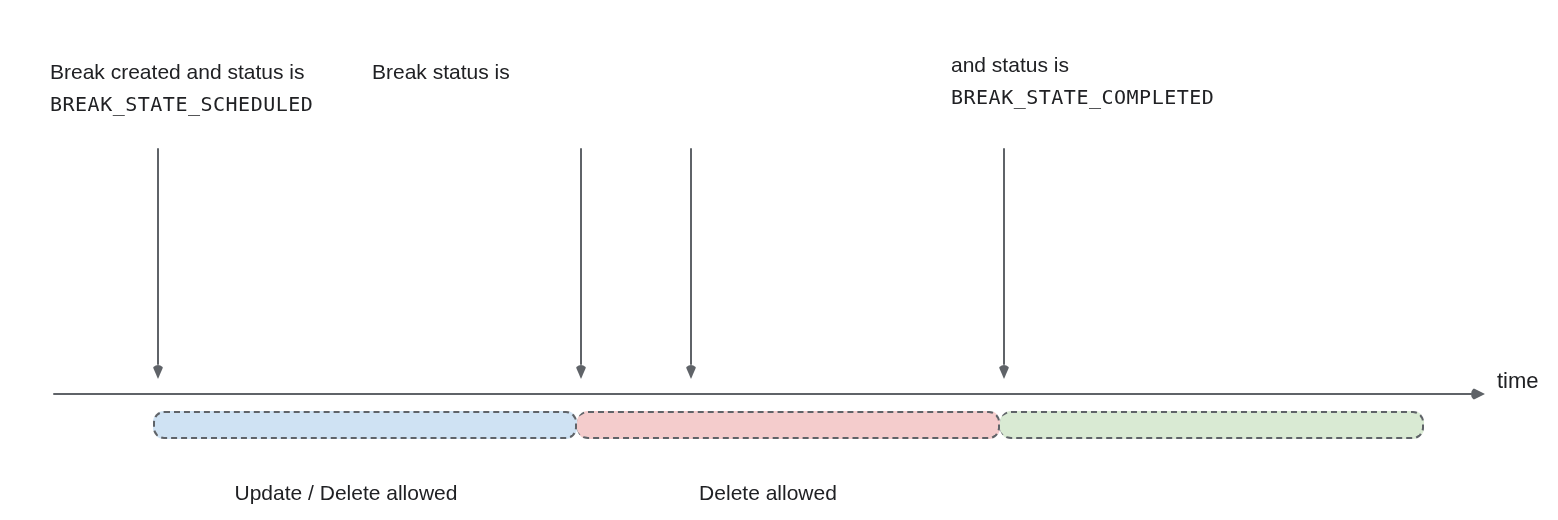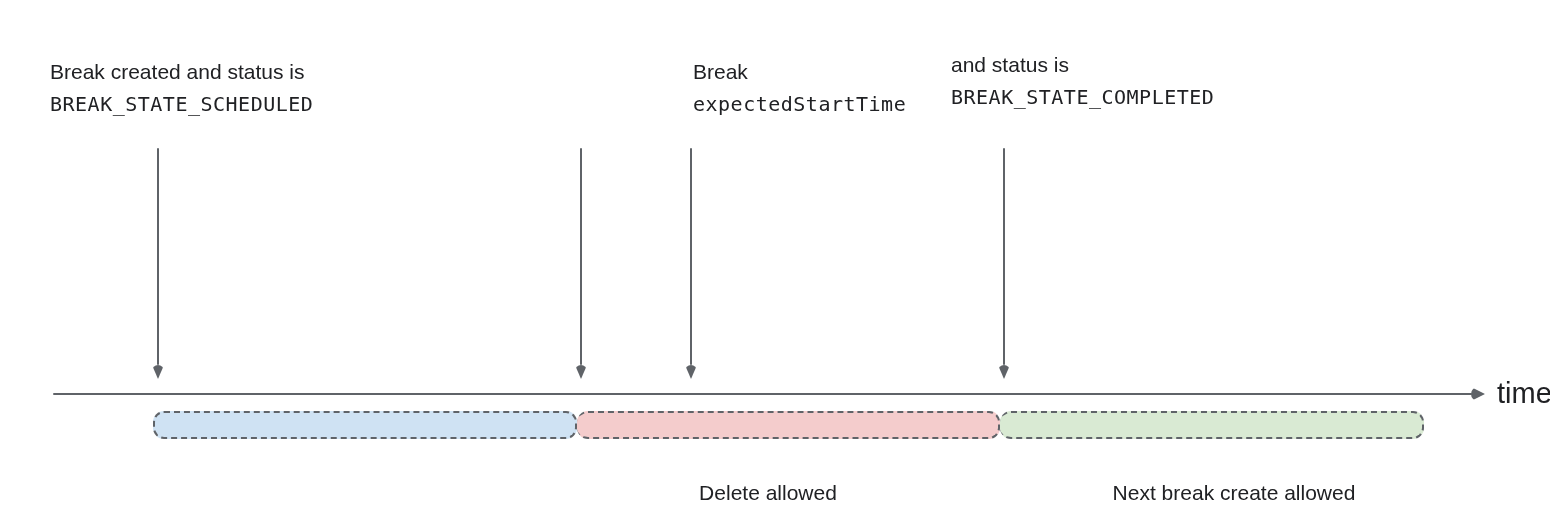--- a/index.html
+++ b/index.html
@@ -68,22 +68,22 @@
     top: 371px;
     width: 0;
     height: 0;
     border-top: 7px solid transparent;
     border-bottom: 7px solid transparent;
     border-left: 14px solid var(--axis);
   }
   .time-label {
     position: absolute;
     left: 1481px;
-    top: 363px;
-    font-size: 29px;
+    top: 351px;
+    font-size: 22px;
     line-height: 28px;
     text-align: center;
   }
   
   .segment {
     position: absolute;
     top: 395px;
     height: 28px;
     border: 2px dashed var(--axis);
   }
@@ -101,26 +101,23 @@
 <body>
 
 <div class="canvas">
 
   <div class="annotation" style="left:30px; top:38px">
     <div class="sans">Break created and status is</div>
     <div class="mono">BREAK_STATE_SCHEDULED</div>
   </div>
 
   <div class="annotation" style="left:352px; top:38px">
+    <div class="sans">Break status is</div>
   </div>
 
-  <div class="annotation" style="left:673px; top:38px">
-    <div class="sans">Break</div>
-    <div class="mono">expectedStartTime</div>
-  </div>
 
   <div class="annotation" style="left:931px; top:31px">
     <div class="sans">and status is</div>
     <div class="mono">BREAK_STATE_COMPLETED</div>
   </div>
 
   <div class="down-arrow" style="left:132px">
     <div class="shaft"></div>
     <div class="head"></div>
   </div>
@@ -138,16 +135,16 @@
   </div>
 
   <div class="timeline-line"></div>
   <div class="timeline-head"></div>
   <div class="time-label">time</div>
 
   <div class="segment" style="left: 137px; width: 424px; background-color: rgb(207, 226, 243);"></div>
   <div class="segment no-left" style="left: 561px; width: 423px; background-color: rgb(244, 204, 204);"></div>
   <div class="segment no-left" style="left: 984px; width: 424px; background-color: rgb(217, 234, 211);"></div>
 
+  <div class="seg-label" style="left:330px">Update / Delete allowed</div>
   <div class="seg-label" style="left:752px">Delete allowed</div>
-  <div class="seg-label" style="left:1218px">Next break create allowed</div>
 
 </div>
 
 </body></html>

